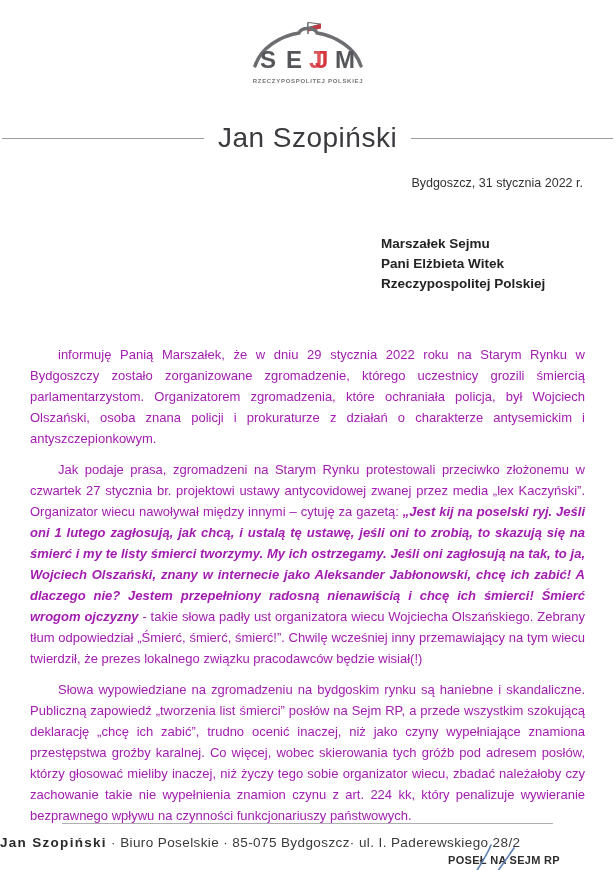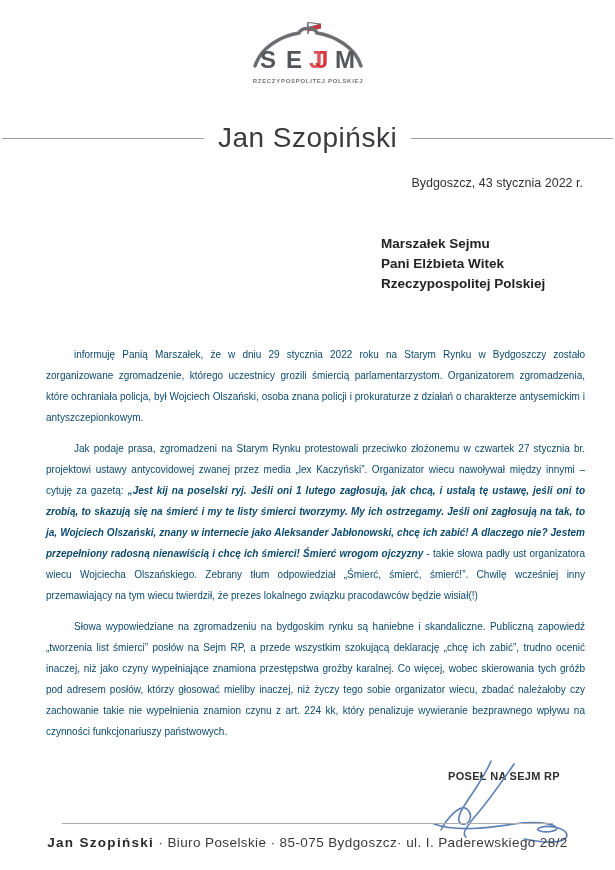--- a/index.html
+++ b/index.html
@@ -68,25 +68,25 @@
     margin-top: 44px;
     margin-left: 381px;
     font-size: 13.5px;
     font-weight: 700;
     line-height: 20px;
     color: #232325;
   }
 
   
   .body-text {
-    margin: 50px 30px 0 46px;
-    font-size: 10px;
+    margin: 50px 30px 0 30px;
+    font-size: 13px;
     line-height: 21px;
     text-align: justify;
-    color: #0c4a6e;
+    color: #a21caf;
   }
   .body-text p {
     text-indent: 28px;
     margin-bottom: 10px;
     hyphens: auto;
   }
   .body-text .quote {
     font-weight: 700;
     font-style: italic;
   }
@@ -112,21 +112,21 @@
     overflow: visible;
     pointer-events: none;
   }
 
   
   .footer {
     position: absolute;
     left: 0;
     right: 0;
     top: 823px;
-    text-align: center;
+    text-align: left;
   }
   .footer .f-rule {
     display: block;
     margin: 0 62px 9px 62px;
     border-top: 1px solid #aeaeb0;
     height: 0;
   }
   .footer .f-text {
     font-size: 13.5px;
     letter-spacing: 0.4px;
@@ -163,21 +163,21 @@
       <text x="55" y="63" text-anchor="middle" class="sejm-subtitle">RZECZYPOSPOLITEJ POLSKIEJ</text>
     </svg>
   </div>
 
   <div class="title-row">
     <span class="rule"></span>
     <h1>Jan Szopiński</h1>
     <span class="rule"></span>
   </div>
 
-  <div class="dateline">Bydgoszcz, 43 stycznia 2022 r.</div>
+  <div class="dateline">Bydgoszcz, 31 stycznia 2022 r.</div>
 
   <div class="recipient">
     <div>Marszałek Sejmu</div>
     <div>Pani Elżbieta Witek</div>
     <div>Rzeczypospolitej Polskiej</div>
   </div>
 
   <div class="body-text">
     <p>informuję Panią Marszałek, że w dniu 29 stycznia 2022 roku na Starym Rynku w Bydgoszczy zostało zorganizowane zgromadzenie, którego uczestnicy grozili śmiercią parlamentarzystom. Organizatorem zgromadzenia, które ochraniała policja, był Wojciech Olszański, osoba znana policji i prokuraturze z działań o charakterze antysemickim i antyszczepionkowym.</p>
     <p><span>Jak podaje prasa, zgromadzeni na Starym Rynku protestowali przeciwko złożonemu w czwartek 27 stycznia br. projektowi ustawy antycovidowej zwanej przez media „lex Kaczyński”. Organizator wiecu nawoływał między innymi – cytuję za gazetą: </span><span class="quote">„Jest kij na poselski ryj. Jeśli oni 1 lutego zagłosują, jak chcą, i ustalą tę ustawę, jeśli oni to zrobią, to skazują się na śmierć i my te listy śmierci tworzymy. My ich ostrzegamy. Jeśli oni zagłosują na tak, to ja, Wojciech Olszański, znany w internecie jako Aleksander Jabłonowski, chcę ich zabić! A dlaczego nie? Jestem przepełniony radosną nienawiścią i chcę ich śmierci! Śmierć wrogom ojczyzny</span><span> - takie słowa padły ust organizatora wiecu Wojciecha Olszańskiego. Zebrany tłum odpowiedział „Śmierć, śmierć, śmierć!”. Chwilę wcześniej inny przemawiający na tym wiecu twierdził, że prezes lokalnego związku pracodawców będzie wisiał(!)</span></p>

